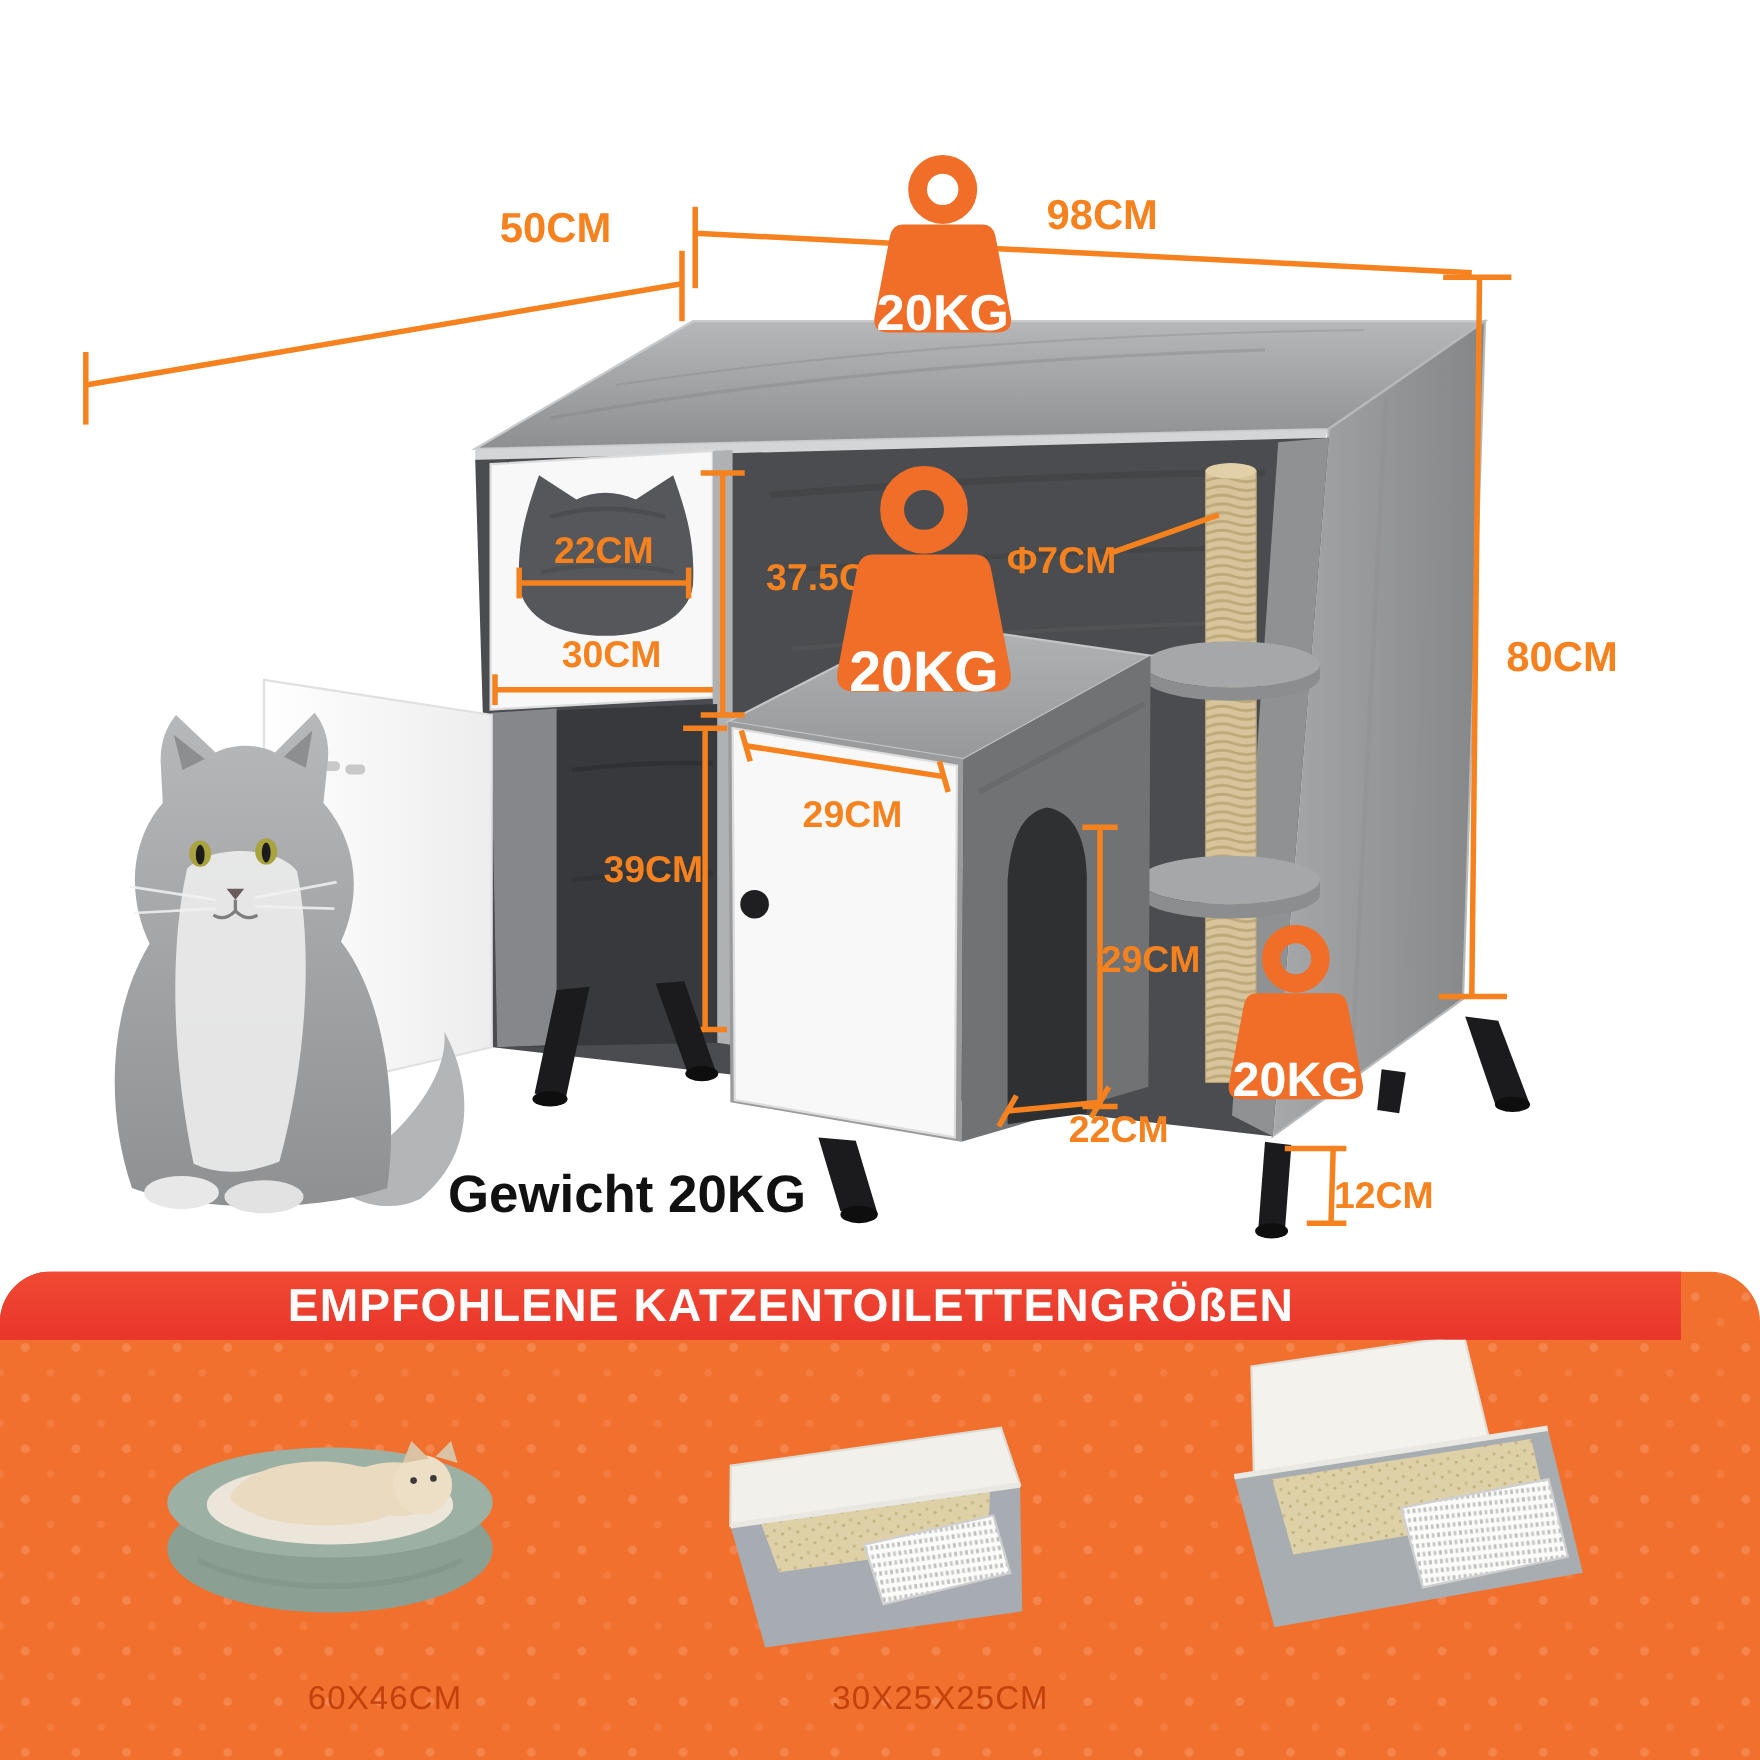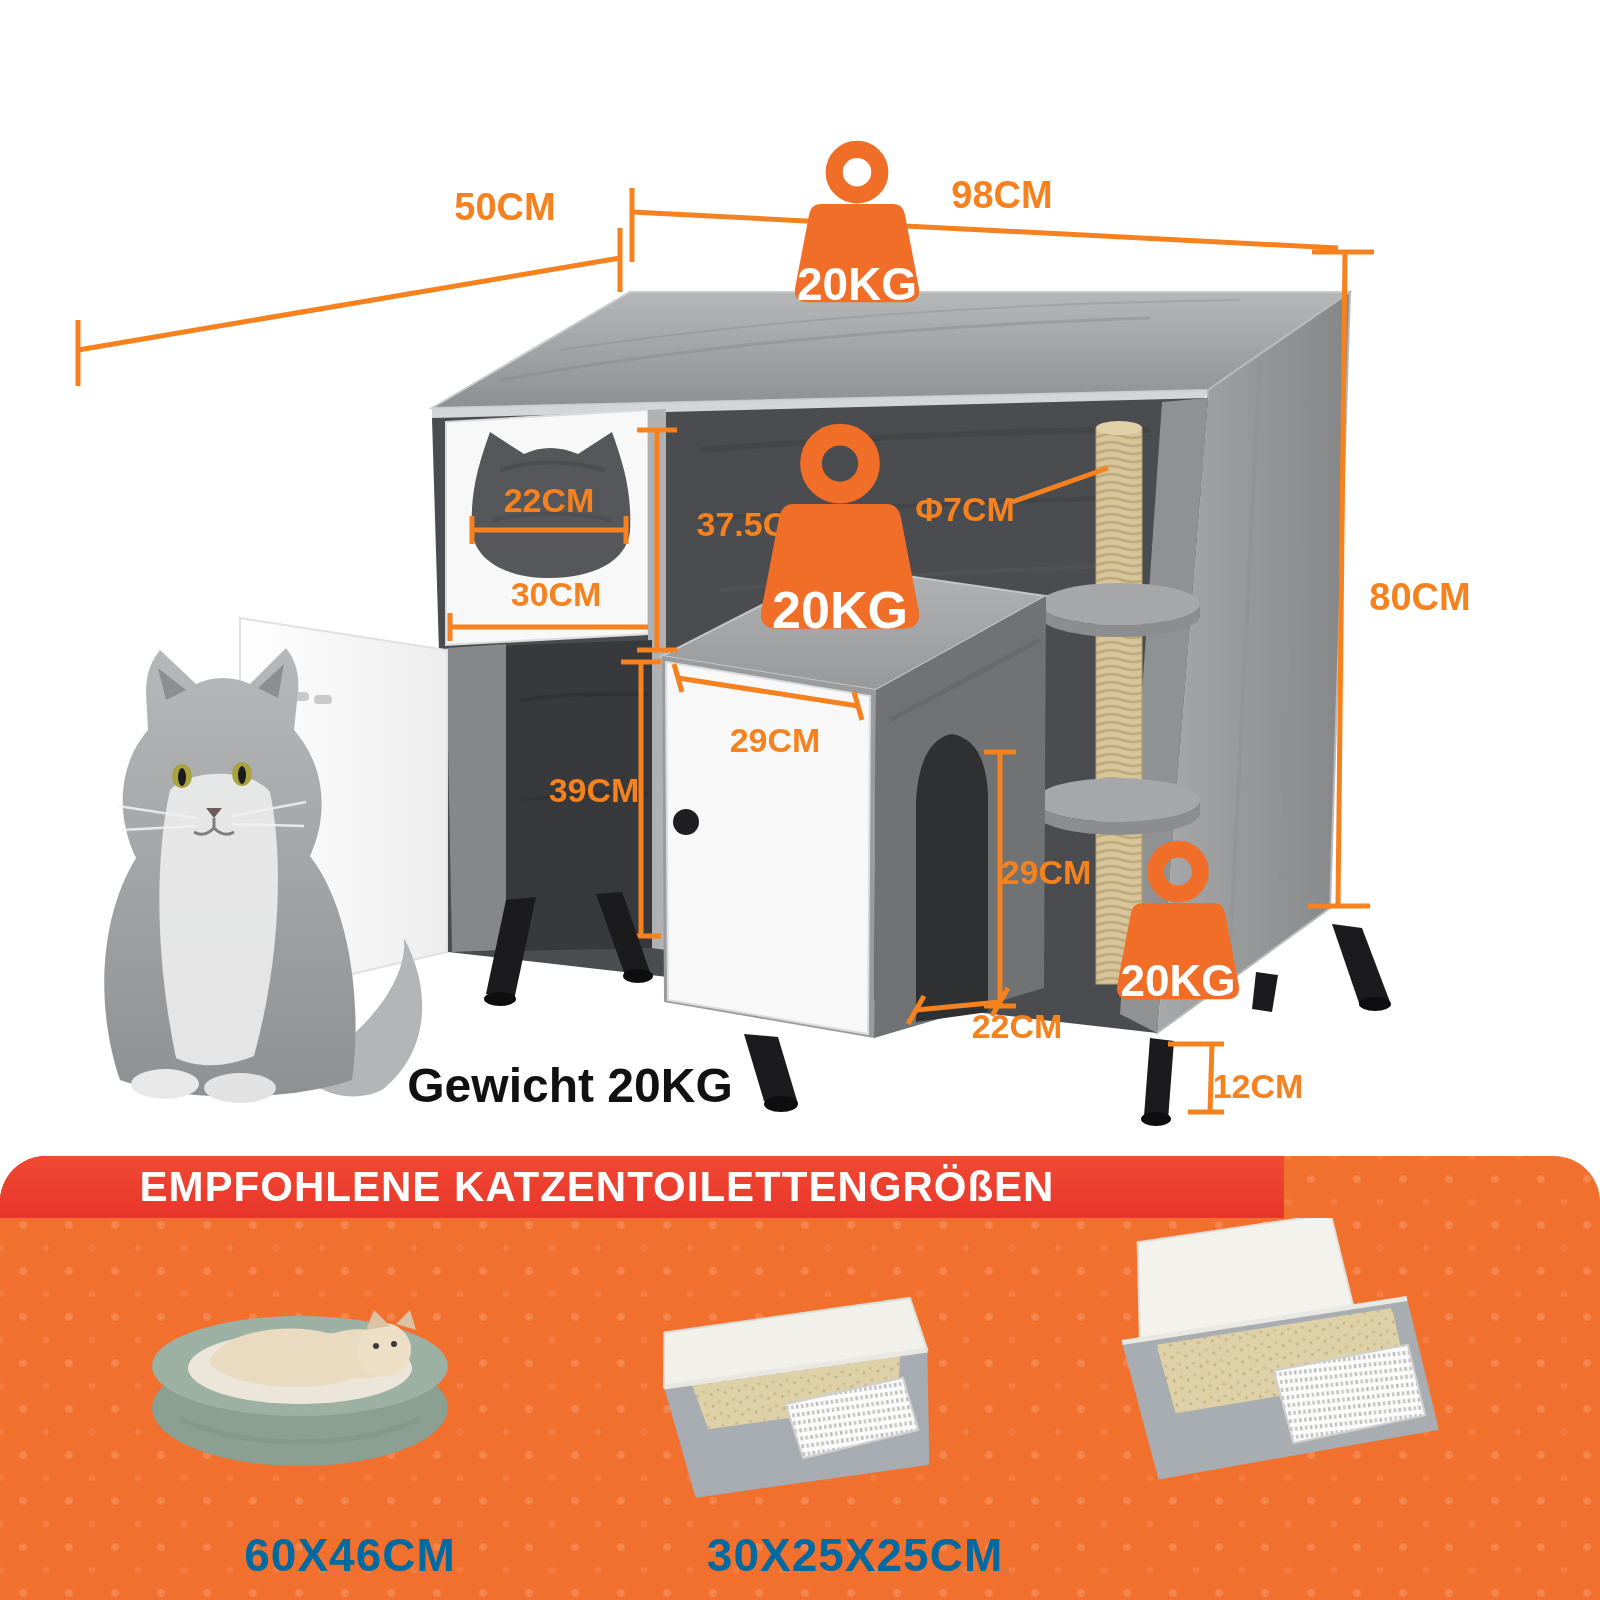--- a/index.html
+++ b/index.html
@@ -15,29 +15,29 @@
 
   
   .bottom-panel { position:absolute; left:0; top:1156px; width:1600px; height:444px;
     border-radius:46px 46px 0 0; overflow:hidden;
     background-color:#F2702D;
     background-image:
       radial-gradient(rgba(255,255,255,0.15) 3.5px, rgba(255,255,255,0) 4.5px),
       radial-gradient(rgba(255,255,255,0.09) 3px, rgba(255,255,255,0) 4px);
     background-size:46px 46px, 46px 46px;
     background-position:0 0, 23px 23px; }
-  .red-band { position:absolute; left:0; top:0; width:1284px; height:62px;
+  .red-band { position:absolute; left:0; top:0; width:1528px; height:62px;
     background:linear-gradient(180deg,#F04A33 0%, #E9352B 100%);
     background-color:#EE3B2F; }
   .red-band .band-title { position:absolute; left:0; top:0; width:100%; height:62px;
     line-height:62px; text-align:center; color:#ffffff; font-weight:bold;
     font-size:42px; letter-spacing:1px; transform:translateX(-45px); }
   .panel-art { position:absolute; left:0; top:62px; width:1600px; height:382px; }
   .size-label { position:absolute; top:1662px; width:400px; text-align:center;
-    color:#0369a1; font-weight:bold; font-size:46px; letter-spacing:1px; }
+    color:#c2410c; font-weight:normal; font-size:30px; letter-spacing:1px; }
   
   .size-label { top:1680px; }
   #label-bed   { left:150px;  top:1684px; }
   #label-mid   { left:655px;  top:1684px; }
   #label-large { left:1130px; top:1684px; }
   .size-label { top:auto; }
   #label-bed, #label-mid, #label-large { top:1684px; }
 </style>
 </head>
 <body>

